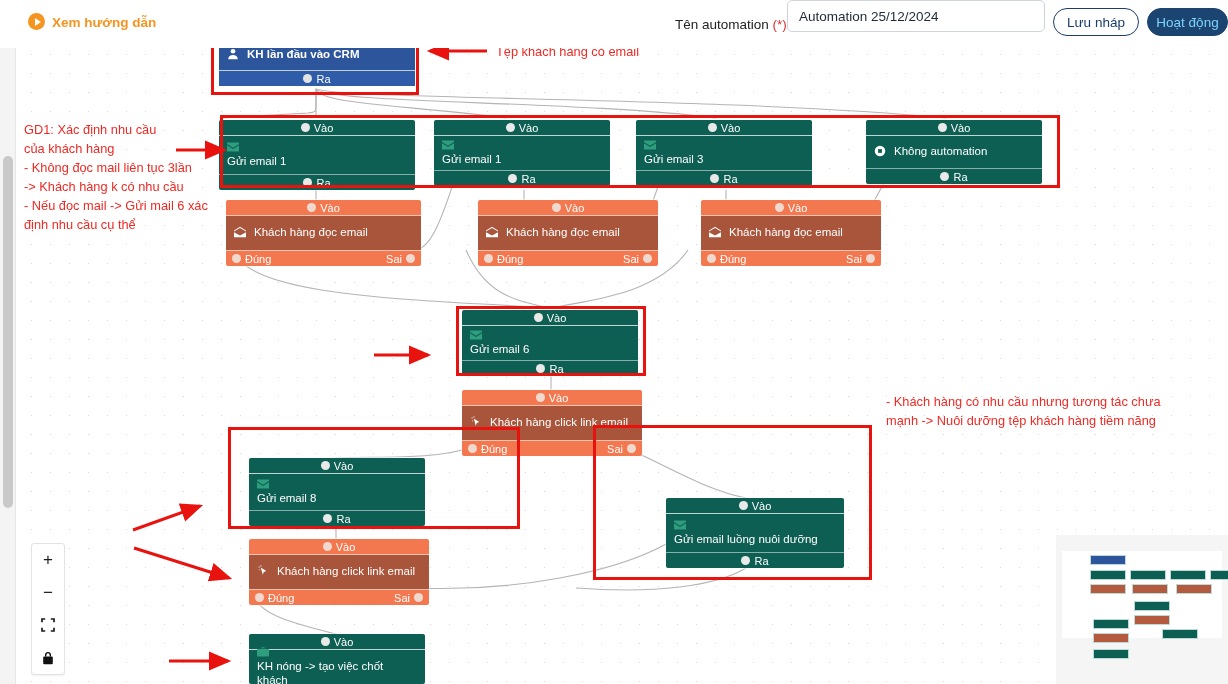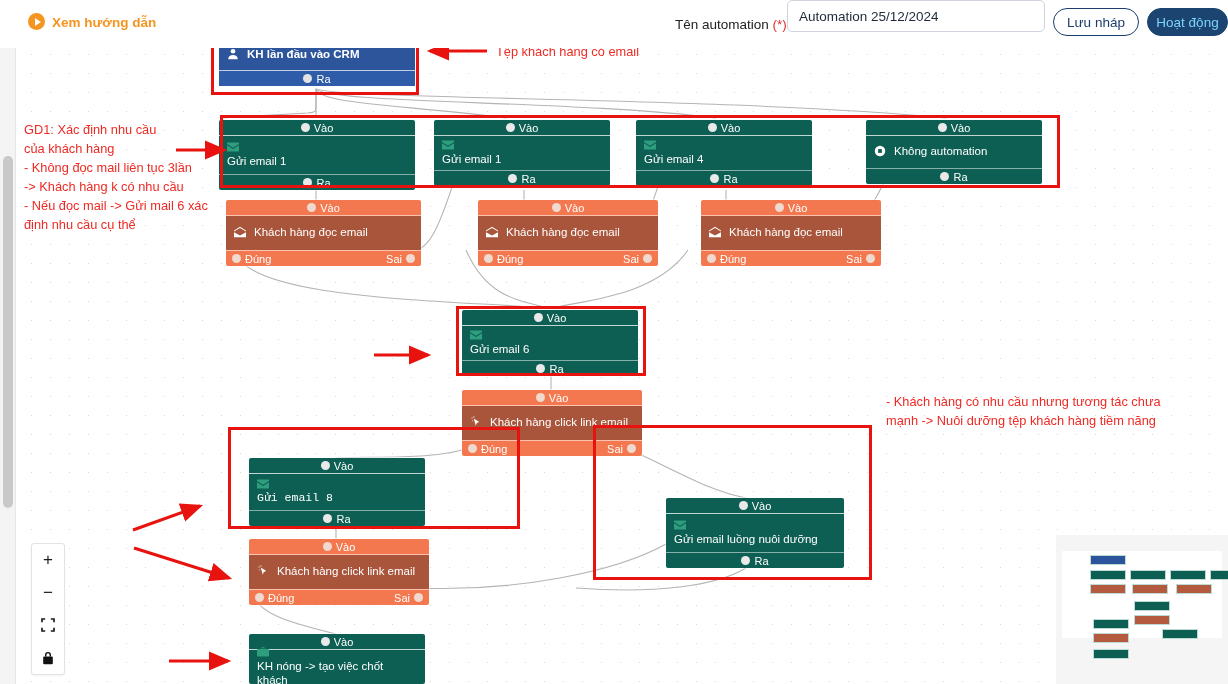--- a/index.html
+++ b/index.html
@@ -263,21 +263,21 @@
         <span class="dot"></span>
         <span>Vào</span>
       </div>
       <div class="body" style="height:34px;">
         <span class="mail-icon-wrap">
           <svg class="svg-icon" viewBox="0 0 16 12" fill="#2f9e7e">
               <path d="M0 0h16v2L8 7 0 2z"></path>
               <path d="M0 3.6l8 5 8-5V12H0z"></path>
             </svg>
         </span>
-        <span class="label">Gửi email 4</span>
+        <span class="label">Gửi email 3</span>
       </div>
       <div class="port-row">
         <span class="dot"></span>
         <span>Ra</span>
       </div>
     </div>
 
     <div class="node n-green" style="left:850px;top:120px;width:176px;height:64px;">
       <div class="port-row top">
         <span class="dot"></span>
@@ -430,21 +430,21 @@
           <span class="dot"></span>
         </span>
       </div>
     </div>
 
     <div class="node n-green" style="left:233px;top:458px;width:176px;height:68px;">
       <div class="port-row top">
         <span class="dot"></span>
         <span>Vào</span>
       </div>
-      <div class="body" style="height:36px;font-family:Liberation Mono, monospace;">
+      <div class="body" style="height:36px;">
         <span class="mail-icon-wrap">
           <svg class="svg-icon" viewBox="0 0 16 12" fill="#2f9e7e">
               <path d="M0 0h16v2L8 7 0 2z"></path>
               <path d="M0 3.6l8 5 8-5V12H0z"></path>
             </svg>
         </span>
         <span class="label">Gửi email 8</span>
       </div>
       <div class="port-row">
         <span class="dot"></span>

